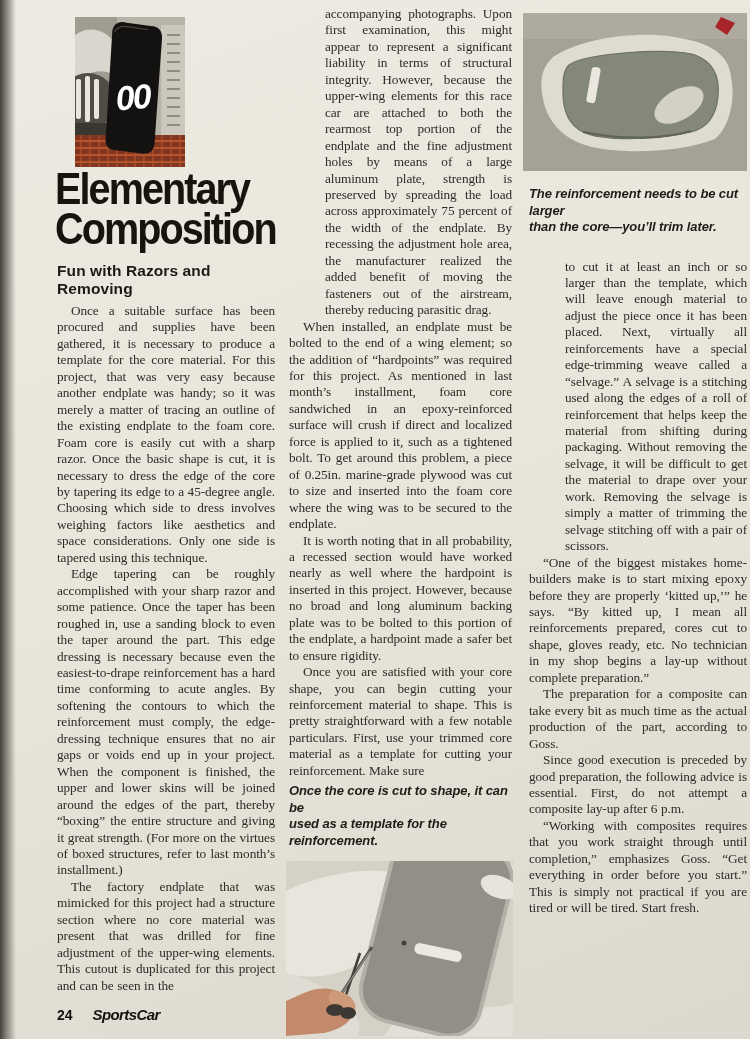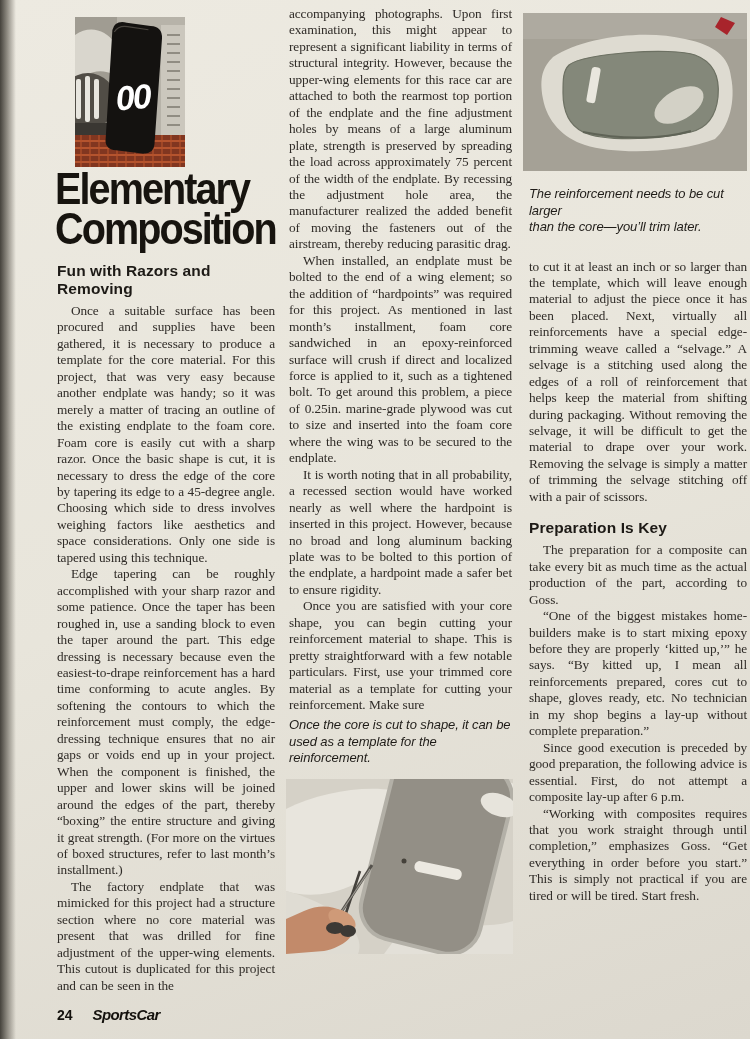--- a/index.html
+++ b/index.html
@@ -11,38 +11,38 @@
   .spine{position:absolute;left:0;top:0;bottom:0;width:16px;
     background:linear-gradient(to right,#45423c 0%,#8f8b82 45%,rgba(232,229,219,0) 100%);}
   .col{position:absolute;top:0;}
   #col1{left:57px;width:218px;}
   #col2{left:289px;width:223px;padding-top:6px;}
   #col3{left:529px;width:218px;}
   .bp{
     margin:0;font-size:13.3px;line-height:16.45px;color:#2f2b27;
     text-align:justify;text-indent:14px;letter-spacing:-0.1px;word-spacing:0.4px;
   }
-  .bp.cont{text-indent:0;}
+  .bp.cont{text-indent:0;margin-left:36px;}
   .shead{
     font-family:"Liberation Sans",sans-serif;font-weight:700;font-size:15.5px;
     color:#1d1a16;margin:14px 0 5px 0;letter-spacing:0.1px;line-height:18px;
   }
   .title{
     margin:2px 0 0 -2px;color:#17140f;font-family:"Liberation Sans",sans-serif;
     font-weight:700;font-size:45px;line-height:39.5px;letter-spacing:-2.2px;
     transform:scaleX(0.88);transform-origin:0 0;
   }
   .title span{display:block;}
   .photo{display:block;}
   .photo svg{display:block;}
   .photo1{margin:17px 0 0 18px;width:110px;height:150px;}
   .photo2{position:absolute;left:-6px;top:13px;width:224px;height:158px;}
   .photo3{margin:12px 0 0 -3px;width:227px;height:175px;}
   .caption{
-    font-family:"Liberation Sans",sans-serif;font-weight:400;font-style:italic;
+    font-family:"Liberation Sans",sans-serif;font-weight:700;font-style:italic;
     font-size:13px;line-height:16.5px;color:#1f1c18;letter-spacing:-0.1px;
   }
   .cap-mid{margin-top:4px;}
   .cap-right{margin-top:186px;}
   #col3 .lead{margin-top:23px;}
   .folio{margin-top:12px;display:flex;align-items:baseline;gap:20px;
     font-family:"Liberation Sans",sans-serif;color:#14110d;}
   .folio-num{font-weight:700;font-size:14px;}
   .folio-mag{font-weight:700;font-style:italic;font-size:15px;letter-spacing:-0.6px;}
 </style>
@@ -138,19 +138,18 @@
         <rect x="66" y="54" width="9" height="36" rx="3" fill="#e9e7de" transform="rotate(10 70 72)"></rect>
         <ellipse cx="156" cy="92" rx="27" ry="15" fill="#d3d1c6" transform="rotate(-30 156 92)"></ellipse>
         <polygon points="198,4 212,10 204,22 192,14" fill="#a8242b"></polygon>
       </svg>
     </div>
     <div class="caption cap-right">
       <span>The reinforcement needs to be cut larger</span><br>
       <span>than the core—you’ll trim later.</span>
     </div>
     <p class="bp cont lead">to cut it at least an inch or so larger than the template, which will leave enough material to adjust the piece once it has been placed. Next, virtually all reinforcements have a special edge-trimming weave called a “selvage.” A selvage is a stitching used along the edges of a roll of reinforcement that helps keep the material from shifting during packaging. Without removing the selvage, it will be difficult to get the material to drape over your work. Removing the selvage is simply a matter of trimming the selvage stitching off with a pair of scissors.</p>
-    <h2 class="shead">Preparation Is Key</h2>
+    <p class="bp">“One of the biggest mistakes home-builders make is to start mixing epoxy before they are properly ‘kitted up,’” he says. “By kitted up, I mean all reinforcements prepared, cores cut to shape, gloves ready, etc. No technician in my shop begins a lay-up without complete preparation.”</p>
     <p class="bp">The preparation for a composite can take every bit as much time as the actual production of the part, according to Goss.</p>
-    <p class="bp">“One of the biggest mistakes home-builders make is to start mixing epoxy before they are properly ‘kitted up,’” he says. “By kitted up, I mean all reinforcements prepared, cores cut to shape, gloves ready, etc. No technician in my shop begins a lay-up without complete preparation.”</p>
     <p class="bp">Since good execution is preceded by good preparation, the following advice is essential. First, do not attempt a composite lay-up after 6 p.m.</p>
     <p class="bp">“Working with composites requires that you work straight through until completion,” emphasizes Goss. “Get everything in order before you start.” This is simply not practical if you are tired or will be tired. Start fresh.</p>
   </div>
 </div>
 
 </body></html>

